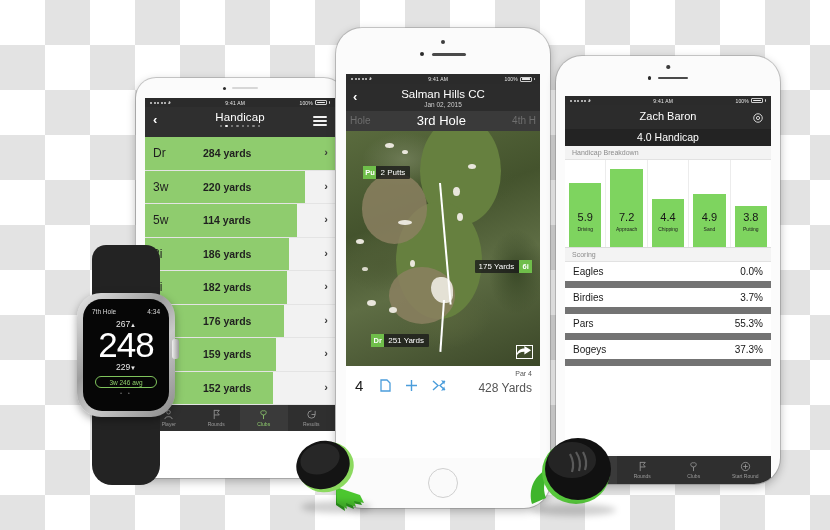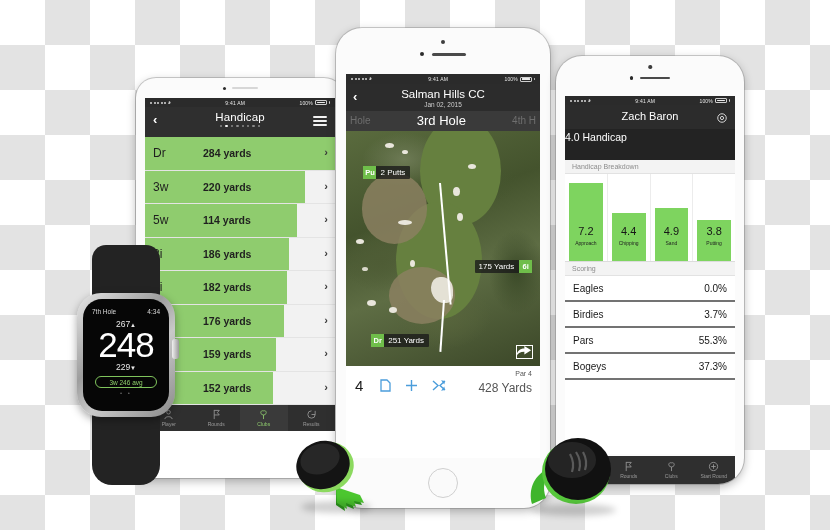--- a/index.html
+++ b/index.html
@@ -94,34 +94,34 @@
   .tag .badge { width:13px; height:13px; background:#6fbe4a; color:#fff; display:flex; align-items:center; justify-content:center; font-size:7.5px; font-weight:700;}
   .tag .txt { padding:0 5px 0 4px; }
   .share-btn { position:absolute; right:7px; bottom:7px; width:17px; height:14px; border:1.6px solid #fff; }
   .cp-foot { position:relative; background:#fff; height:38px; }
   .cp-foot .score { position:absolute; left:9px; top:11px; font-size:15px; color:#1c1c1c;}
   .cp-icons { position:absolute; left:34px; top:12px; display:flex; gap:14px; color:#4b9ddb;}
   .cp-par { position:absolute; right:8px; top:4px; font-size:7px; color:#555; text-align:right;}
   .cp-dist { position:absolute; right:8px; top:15px; font-size:12px; color:#555; text-align:right;}
 
   
-  #phone-right { left:556px; top:56px; width:188px; height:428px; }
+  #phone-right { left:556px; top:56px; width:224px; height:428px; }
   #phone-right .screen { left:9px; right:9px; top:40px; bottom:30px; }
   .rp-nav { background:#2c2c2c; color:#fff; position:relative; height:24px;}
   .rp-name { text-align:center; font-size:11px; padding-top:5px;}
   .rp-gear { position:absolute; right:7px; top:5px; width:12px; height:12px; }
-  .rp-handi { background:#232323; color:#fff; text-align:left; font-size:10.5px; padding:2px 0 17px;}
+  .rp-handi { background:#232323; color:#fff; text-align:center; font-size:10.5px; padding:2px 0 3px;}
   .sec-hdr { background:#f3f3f3; color:#8c8c8c; font-size:7px; padding:3px 7px; border-bottom:1px solid #e2e2e2;}
   .hb-chart { display:flex; align-items:flex-end; height:88px; background:#fff; border-bottom:1px solid #dcdcdc;}
   .hb-col { flex:1; position:relative; height:100%; border-right:1px solid #ececec; }
   .hb-col:last-child { border-right:none; }
   .hb-bar { position:absolute; left:4px; right:4px; bottom:0; background:#7ed45f; }
   .hb-val { position:absolute; left:0; right:0; bottom:24px; text-align:center; font-size:11px; color:#161616; font-weight:400;}
   .hb-lbl { position:absolute; left:0; right:0; bottom:15px; text-align:center; font-size:5px; color:#1e1e1e;}
-  .score-row { display:flex; justify-content:space-between; align-items:center; padding:0 8px; height:26px; border-bottom:2px solid #737373; font-size:10px; color:#1a1a1a; background:#fff;}
+  .score-row { display:flex; justify-content:space-between; align-items:center; padding:0 8px; height:26px; border-bottom:7px solid #737373; font-size:10px; color:#1a1a1a; background:#fff;}
   .score-row .v { color:#141414; }
   .rp-tabbar { position:absolute; left:9px; right:9px; bottom:0; height:28px; background:#2f2f2f; display:flex;}
 
   
   #watch { position:absolute; left:62px; top:245px; width:128px; height:240px; }
   .band { position:absolute; left:30px; width:68px; background:#232323; }
   .band.top { top:0; height:66px; border-radius:14px 14px 5px 5px; }
   .band.bot { bottom:0; height:74px; border-radius:5px 5px 20px 20px; }
   .watch-body { position:absolute; left:15px; top:48px; width:98px; height:124px; border-radius:24px;
       background:linear-gradient(135deg,#e6e6e6,#9d9d9d 40%,#c9c9c9 60%,#8a8a8a);
@@ -415,20 +415,25 @@
             <circle cx="12" cy="12" r="8.5" fill="none" stroke="#e8e8e8" stroke-width="1.8"></circle>
             <circle cx="12" cy="12" r="3.2" fill="none" stroke="#e8e8e8" stroke-width="1.8"></circle>
           </svg>
         </div>
       </div>
       <div class="rp-handi">4.0 Handicap</div>
 
       <div class="sec-hdr">Handicap Breakdown</div>
       <div class="hb-chart" id="hb-chart">
           <div class="hb-col">
+            <div class="hb-bar" style="height:73.8%"></div>
+            <div class="hb-val">5.9</div>
+            <div class="hb-lbl">Driving</div>
+          </div>
+          <div class="hb-col">
             <div class="hb-bar" style="height:90.0%"></div>
             <div class="hb-val">7.2</div>
             <div class="hb-lbl">Approach</div>
           </div>
           <div class="hb-col">
             <div class="hb-bar" style="height:55.0%"></div>
             <div class="hb-val">4.4</div>
             <div class="hb-lbl">Chipping</div>
           </div>
           <div class="hb-col">

